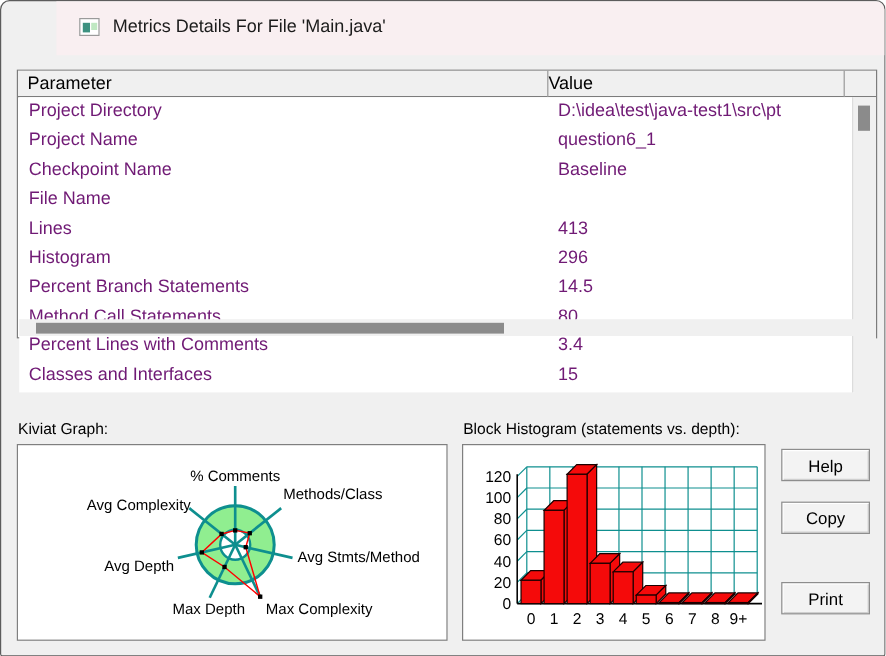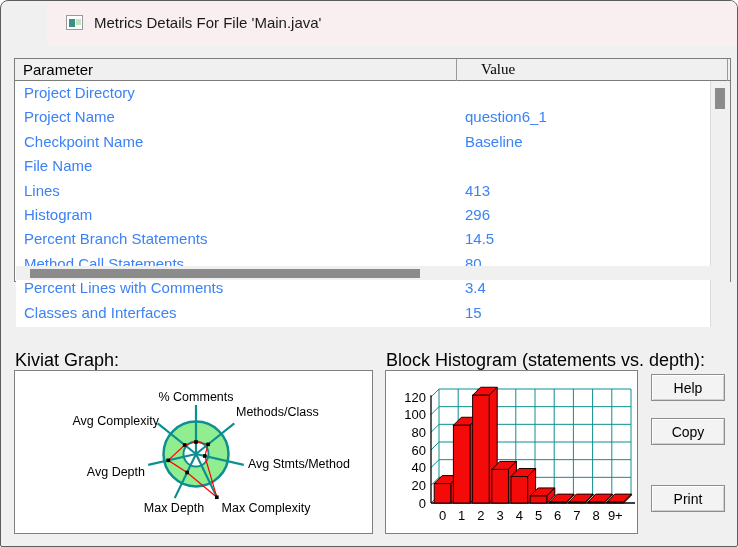--- a/index.html
+++ b/index.html
@@ -14,32 +14,32 @@
   .close-btn{position:absolute;left:703px;top:8px;width:28px;height:26px;display:flex;
     align-items:center;justify-content:center;cursor:default;}
   
   .tablectl{position:absolute;left:13px;top:57px;width:717px;height:224px;box-sizing:border-box;
     background:#ffffff;border:1px solid #7c7c7c;padding-left:26px;}
   .thead{position:absolute;left:0;top:0;width:100%;height:22px;background:#f0f0f0;
     border-bottom:1px solid #7c7c7c;box-sizing:border-box;}
   .th{position:absolute;top:0;height:22px;line-height:21px;font-size:15px;color:#000;
     padding-left:8px;box-sizing:border-box;border-right:1px solid #9a9a9a;}
   .th1{left:0;width:442px;}
-  .th2{left:458px;width:255px;font-family:Liberation Serif, serif;}
+  .th2{left:434px;width:255px;}
   .tbody{position:absolute;left:1px;top:22px;width:696px;height:246px;overflow:hidden;background:#fff;}
-  .trow{position:relative;height:24.4px;line-height:24.4px;font-size:15px;color:#3b82f6;white-space:nowrap;}
+  .trow{position:relative;height:24.4px;line-height:24.4px;font-size:15px;color:#701a75;white-space:nowrap;}
   .cell-p{position:absolute;left:8px;}
   .cell-v{position:absolute;left:449px;width:246px;overflow:hidden;}
   .vscroll{position:absolute;right:0;top:22px;width:19px;height:246px;background:#f0f0f0;
     border-left:1px solid #dcdcdc;}
   .vthumb{position:absolute;left:4px;top:7px;width:10px;height:21px;background:#8b8b8b;}
   .hscroll{position:absolute;left:1px;bottom:1px;width:696px;height:14px;background:#f0f0f0;}
   .hthumb{position:absolute;left:14px;top:3px;width:390px;height:9px;background:#8b8b8b;}
   
-  .seclabel{position:absolute;font-size:18px;color:#000;white-space:nowrap;}
+  .seclabel{position:absolute;font-size:13px;color:#000;white-space:nowrap;}
   .kiviat-label{left:14px;top:349px;}
   .hist-label{left:385px;top:349px;}
   .chartbox{position:absolute;background:#ffffff;border:1px solid #7f7f7f;box-sizing:border-box;}
   .kiviat-box{left:13px;top:369px;width:359px;height:164px;}
   .hist-box{left:384px;top:369px;width:253px;height:164px;}
   .btn{position:absolute;left:650px;width:74px;height:27px;box-sizing:border-box;
     background:#f3f3f3;border:1px solid #8d8d8d;box-shadow:inset 1px 1px 0 #ffffff,inset -1px -1px 0 #cfcfcf;
     font-size:14px;color:#000;display:flex;align-items:center;justify-content:center;cursor:default;}
   .btn-default{border:2px solid #636363;}
   svg text{font-family:"Liberation Sans",sans-serif;}
@@ -64,20 +64,21 @@
   </div>
 
   <div class="tablectl">
     <div class="thead">
       <div class="th th1">Parameter</div>
       <div class="th th2">Value</div>
     </div>
     <div class="tbody" id="tbody">
         <div class="trow">
           <span class="cell-p">Project Directory</span>
+          <span class="cell-v">D:\idea\test\java-test1\src\pt</span>
         </div>
         <div class="trow">
           <span class="cell-p">Project Name</span>
           <span class="cell-v">question6_1</span>
         </div>
         <div class="trow">
           <span class="cell-p">Checkpoint Name</span>
           <span class="cell-v">Baseline</span>
         </div>
         <div class="trow">

